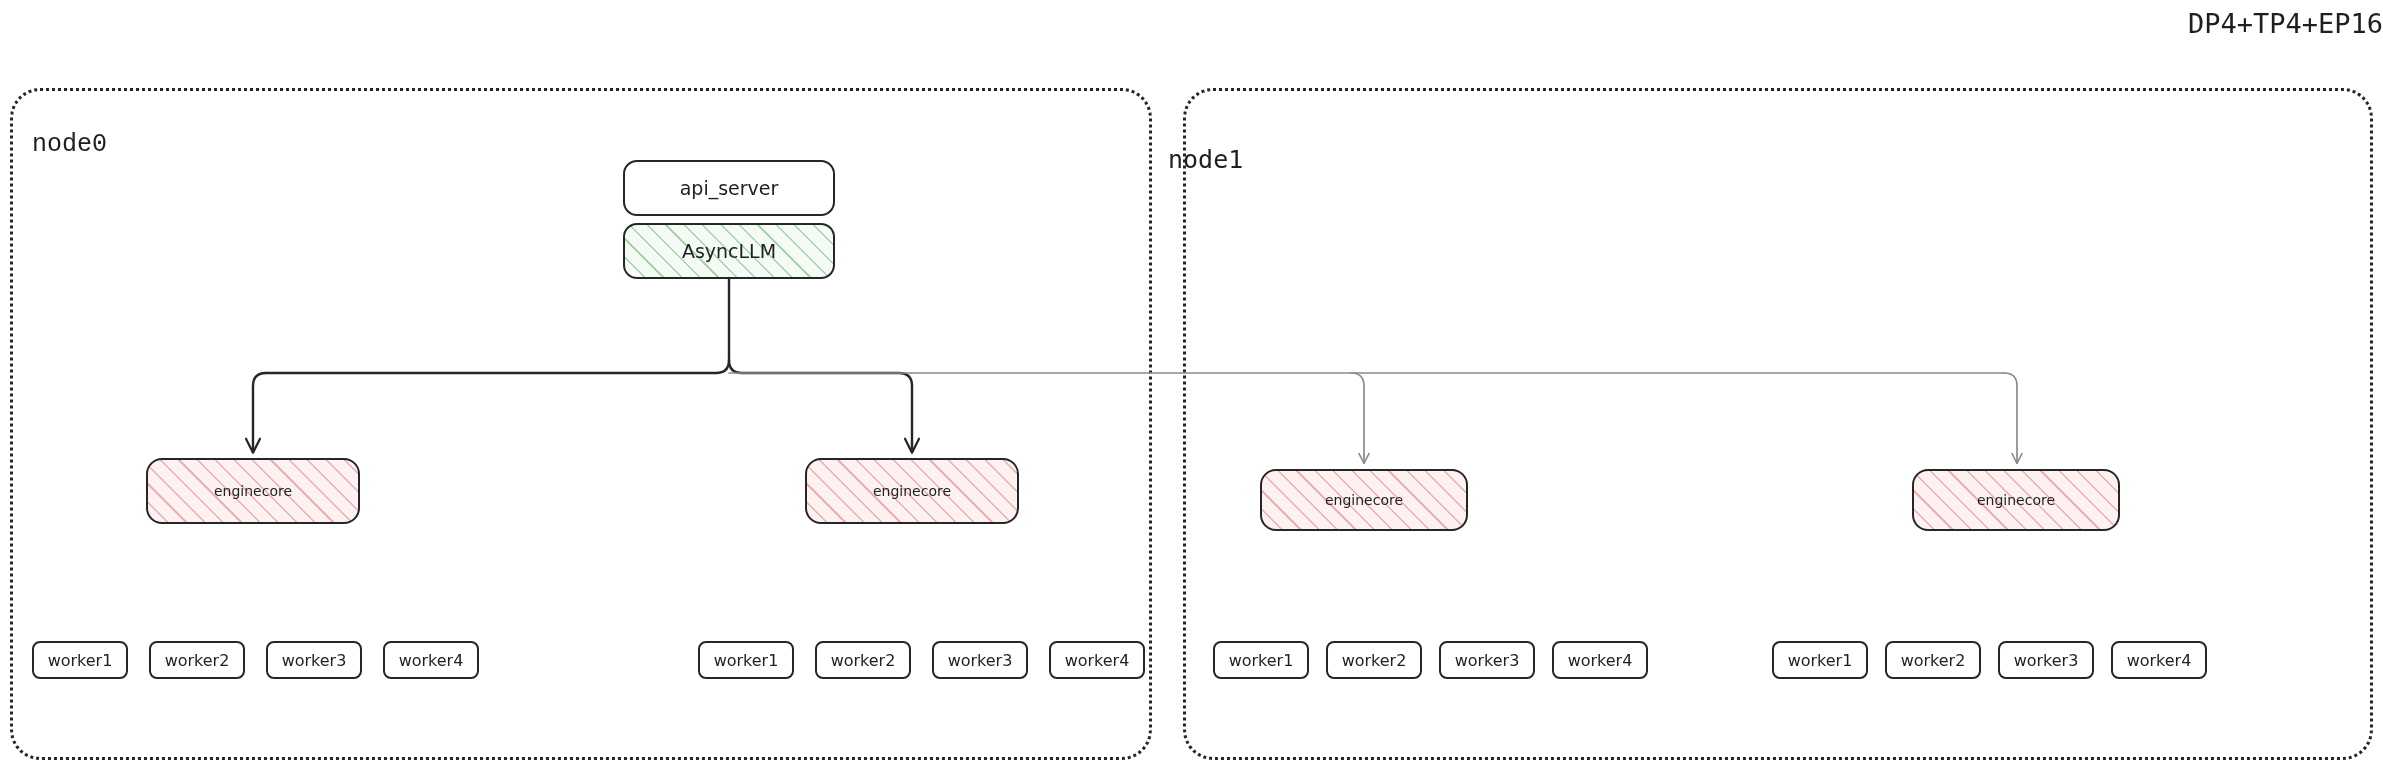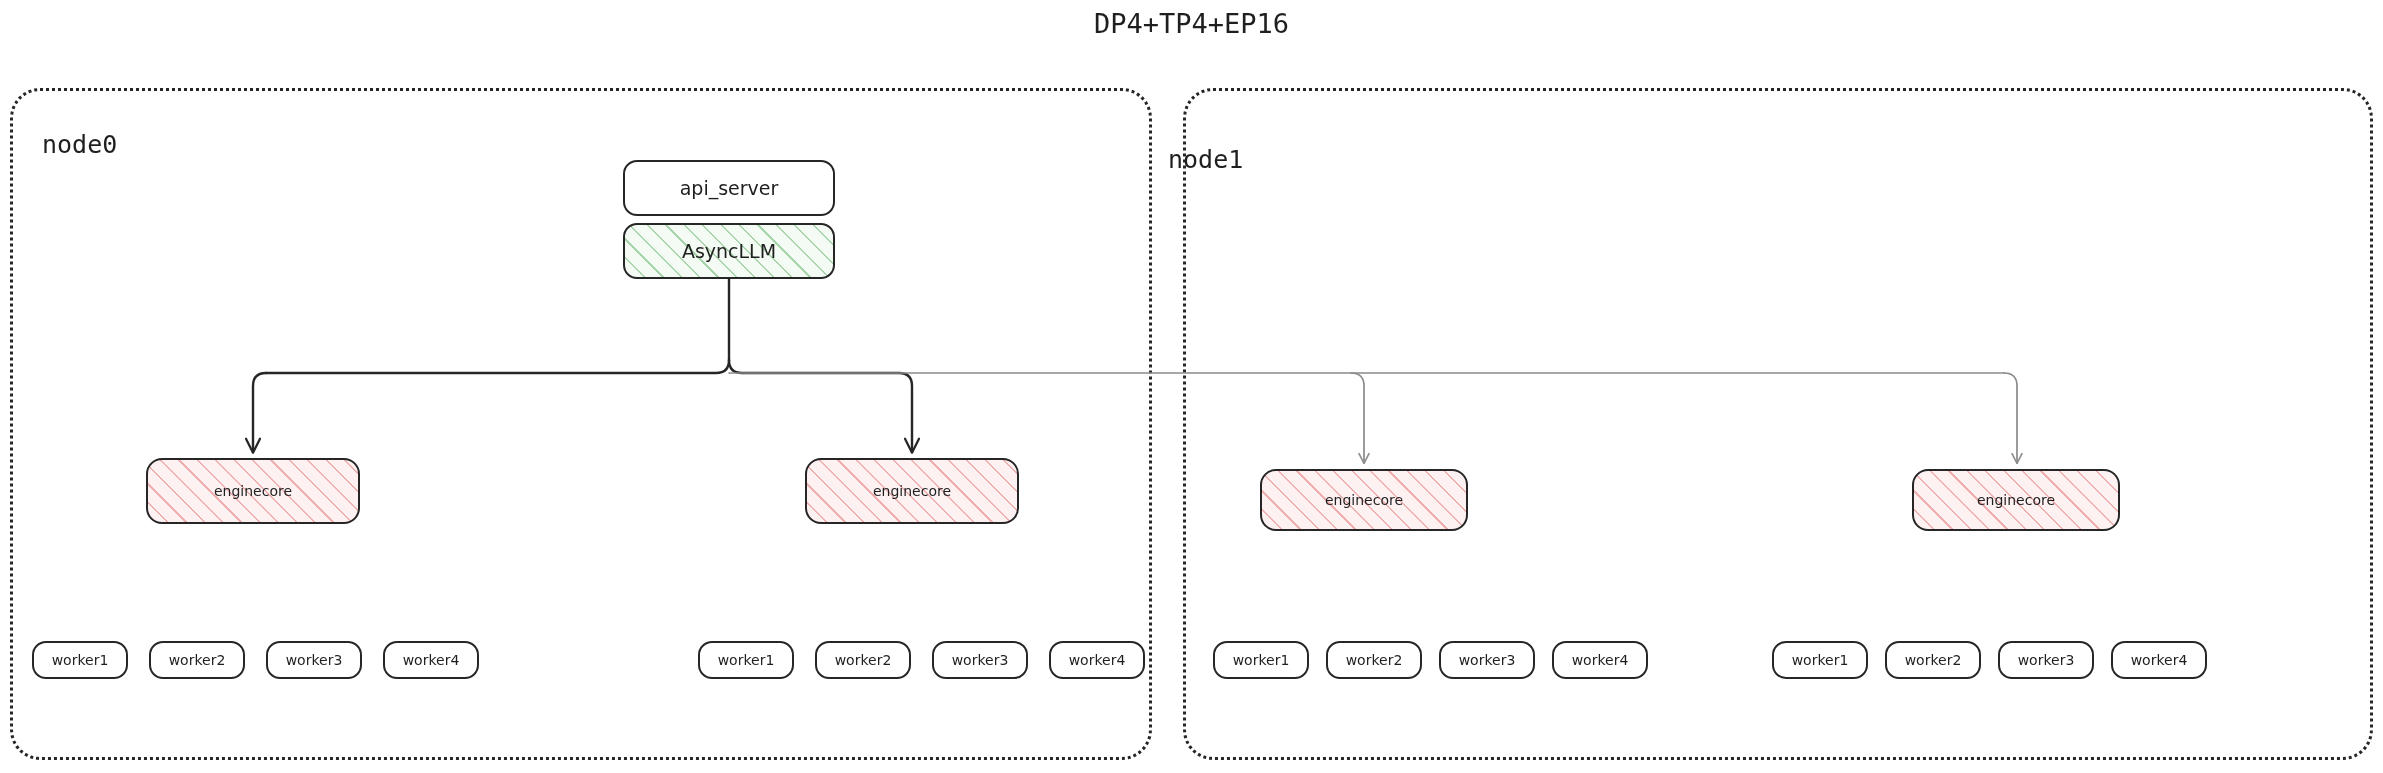--- a/index.html
+++ b/index.html
@@ -15,21 +15,21 @@
     font-family: "DejaVu Sans", "Liberation Sans", sans-serif;
     overflow: hidden;
   }
 
   
   .diagram-title {
     position: absolute;
     left: 0;
     top: 8px;
     width: 2383px;
-    text-align: center;
+    text-align: right;
     font-family: "DejaVu Sans Mono", "Liberation Mono", monospace;
     font-size: 27px;
     font-weight: 400;
     color: #1f1f1f;
     letter-spacing: 0px;
   }
 
   
   .node-box {
     position: absolute;
@@ -87,22 +87,22 @@
         45deg,
         rgba(229,115,115,0.52) 0px,
         rgba(229,115,115,0.52) 1.6px,
         rgba(255,255,255,0) 1.6px,
         rgba(255,255,255,0) 13px
       ),
       #fdf1f2;
   }
 
   .box-worker {
-    border-radius: 14px;
-    font-size: 14px;
+    border-radius: 8px;
+    font-size: 16px;
     background: #ffffff;
     border: 2px solid #262626;
   }
 
   
   #wires {
     position: absolute;
     left: 0;
     top: 0;
     width: 2383px;
@@ -112,21 +112,21 @@
 </style>
 </head>
 <body>
 
 <div id="stage">
 
   <div class="diagram-title">DP4+TP4+EP16</div>
 
   <div id="nodes-layer">
       <div class="node-box" style="left: 10px; top: 88px; width: 1142px; height: 672px;"></div>
-      <div class="node-label" style="left: 42px; top: 130px;">node0</div>
+      <div class="node-label" style="left: 32px; top: 130px; font-family: Liberation Mono, monospace;">node0</div>
       <div class="box box-enginecore" style="left: 146px; top: 458px; width: 214px; height: 66px;">enginecore</div>
       <div class="box box-worker" style="left: 32px; top: 641px; width: 96px; height: 38px;">worker1</div>
       <div class="box box-worker" style="left: 149px; top: 641px; width: 96px; height: 38px;">worker2</div>
       <div class="box box-worker" style="left: 266px; top: 641px; width: 96px; height: 38px;">worker3</div>
       <div class="box box-worker" style="left: 383px; top: 641px; width: 96px; height: 38px;">worker4</div>
       <div class="box box-enginecore" style="left: 805px; top: 458px; width: 214px; height: 66px;">enginecore</div>
       <div class="box box-worker" style="left: 698px; top: 641px; width: 96px; height: 38px;">worker1</div>
       <div class="box box-worker" style="left: 815px; top: 641px; width: 96px; height: 38px;">worker2</div>
       <div class="box box-worker" style="left: 932px; top: 641px; width: 96px; height: 38px;">worker3</div>
       <div class="box box-worker" style="left: 1049px; top: 641px; width: 96px; height: 38px;">worker4</div>

